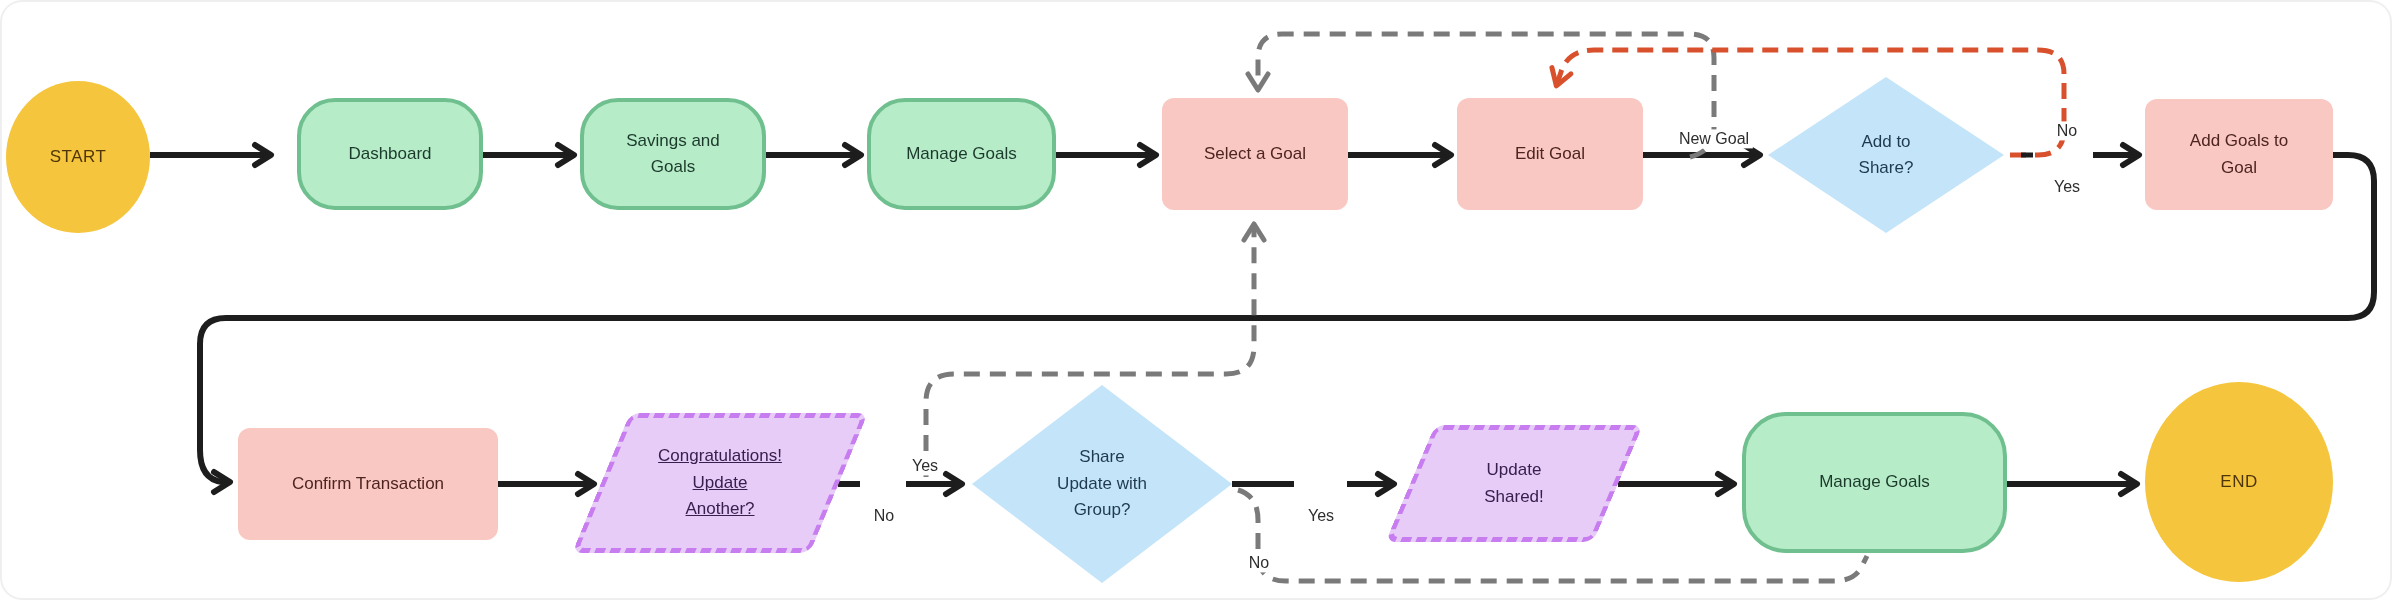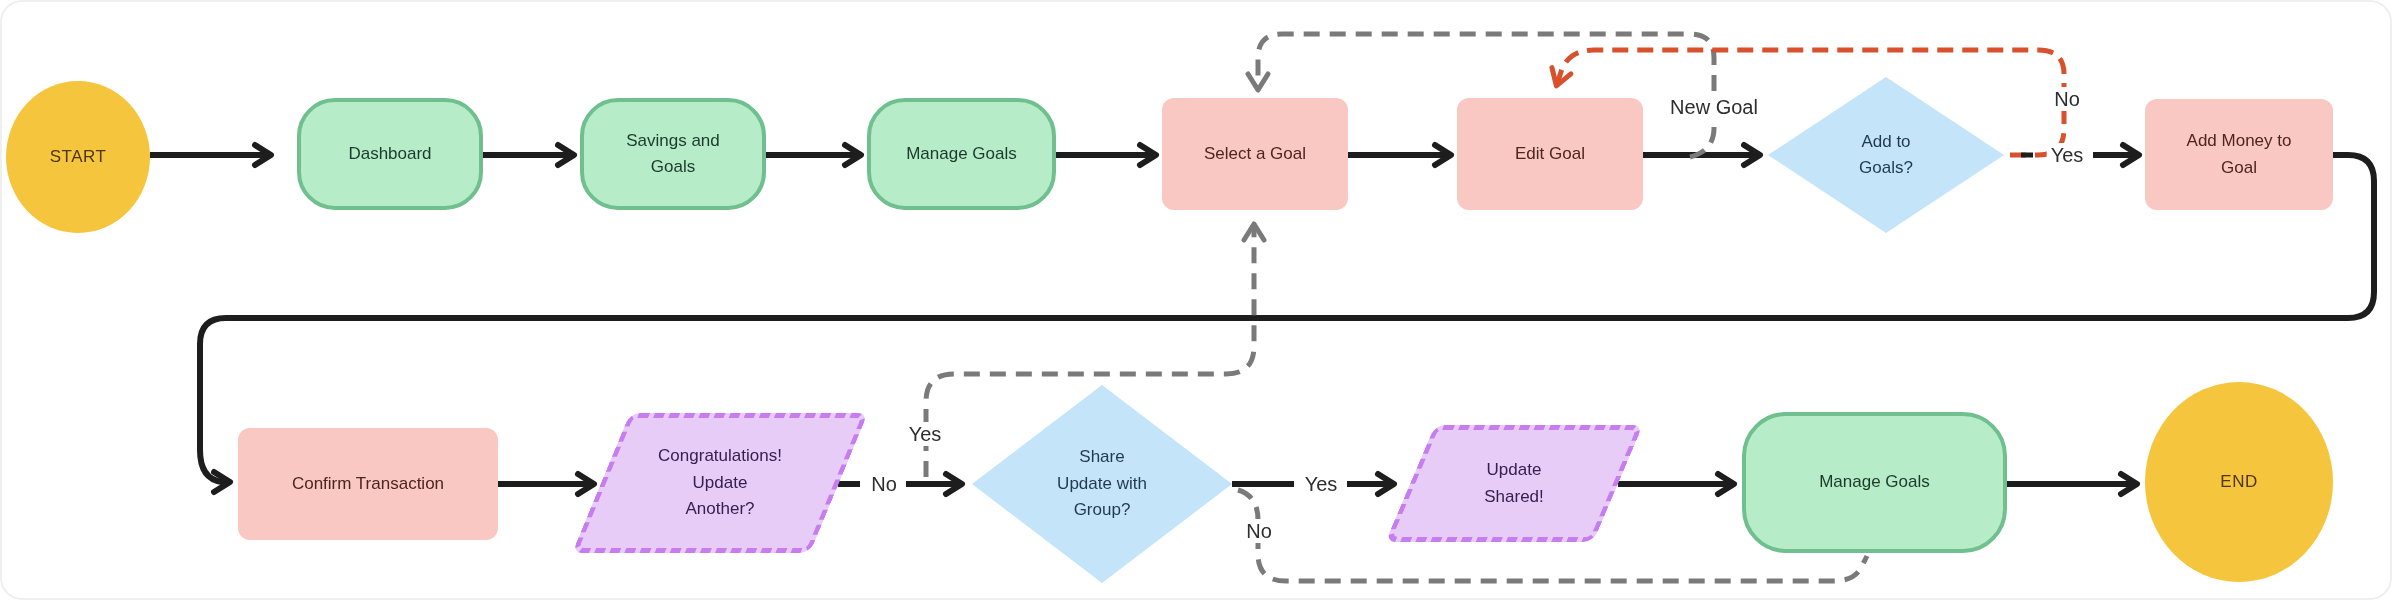--- a/index.html
+++ b/index.html
@@ -17,22 +17,22 @@
   .proc-green{background:var(--process-green-fill,#B6ECC8);border:4px solid var(--process-green-border,#6FC08E);
               border-radius:38px;color:#1C3A2B;}
   .proc-pink{background:var(--process-pink-fill,#F9C8C2);border-radius:12px;color:#4E2420;}
   .diamond{background:var(--decision-blue-fill,#C3E4F9);color:#1F3951;
            clip-path:polygon(50% 0,100% 50%,50% 100%,0 50%);}
   .para-shape{position:absolute;box-sizing:border-box;background:var(--io-purple-fill,#E6CCF7);
               border:5px dashed var(--io-purple-border,#C77CF0);border-radius:10px;
               transform-origin:0 0;}
   .para-label{position:absolute;display:flex;align-items:center;justify-content:center;text-align:center;
               white-space:pre-line;font-size:17px;line-height:1.55;color:#38204E;}
-  .edge-label{position:absolute;transform:translate(-50%,-50%);font-size:20px;color:#2E2E2E;
-              background:#fff;padding:0 4px;line-height:1.2;}
+  .edge-label{position:absolute;transform:translate(-50%,-50%);font-size:16px;color:#2E2E2E;
+              background:#fff;padding:0 4px;line-height:1.2;margin-top:32px;}
 </style>
 </head>
 <body>
 
 <div class="canvas">
 
   <svg class="edges" width="2392" height="600" viewBox="0 0 2392 600">
     <defs>
       <marker id="ah-black" markerUnits="userSpaceOnUse" markerWidth="30" markerHeight="30" refX="20" refY="15" orient="auto">
         <path d="M6 5 L22 15 L6 25" fill="none" style="stroke:var(--edge-black,#1D1D1D)" stroke-width="6" stroke-linecap="round" stroke-linejoin="round"></path>
@@ -93,35 +93,35 @@
   <div class="node proc-pink" style="left:1457px;top:98px;width:186px;height:112px;">
     <span>Edit Goal</span>
   </div>
 
   <div class="node proc-pink" style="left:1162px;top:98px;width:186px;height:112px;">
     <span>Select a Goal</span>
   </div>
 
   <div class="node diamond" style="left:1768px;top:77px;width:236px;height:156px;">
     <span>Add to
-Goals?</span>
+Share?</span>
   </div>
 
   <div class="node proc-pink" style="left:2145px;top:99px;width:188px;height:111px;">
-    <span>Add Money to
+    <span>Add Goals to
 Goal</span>
   </div>
 
   <div class="node proc-pink" style="left:238px;top:428px;width:260px;height:112px;">
     <span>Confirm Transaction</span>
   </div>
 
   <div>
     <div class="para-shape" style="left:630px;top:413px;width:238px;height:140px;transform:skewX(-22.5deg);"></div>
-    <div class="para-label" style="left:572px;top:413px;width:296px;height:140px;">Congratulations!
+    <div class="para-label" style="left:572px;top:413px;width:296px;height:140px;text-decoration:underline;">Congratulations!
 Update
 Another?</div>
   </div>
 
   <div class="node diamond" style="left:972px;top:385px;width:260px;height:198px;">
     <span>Share
 Update with
 Group?</span>
   </div>
 

